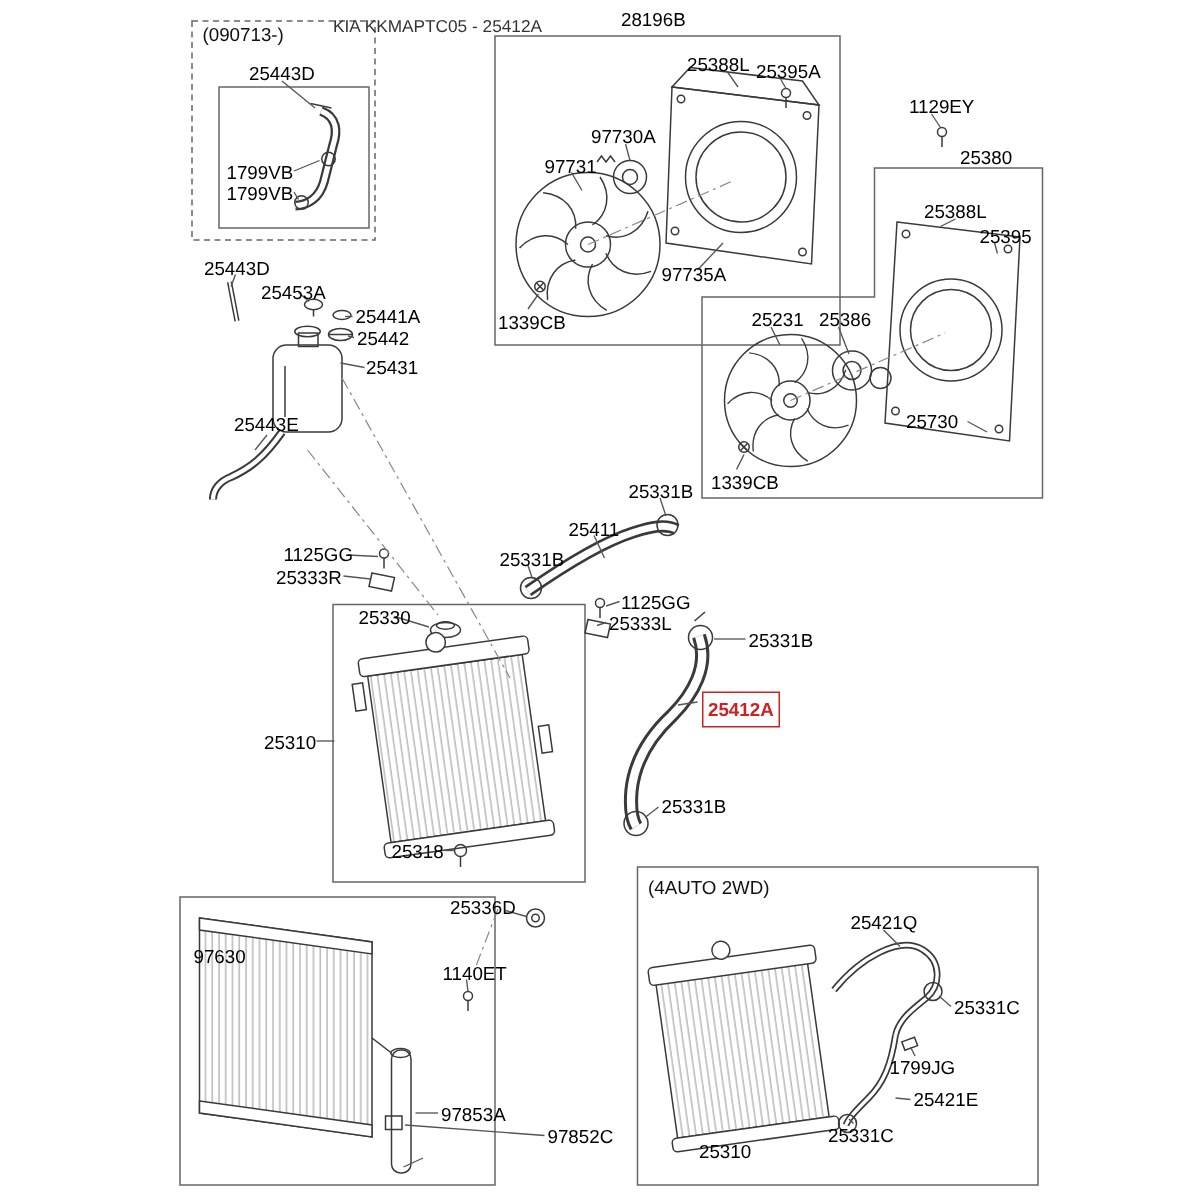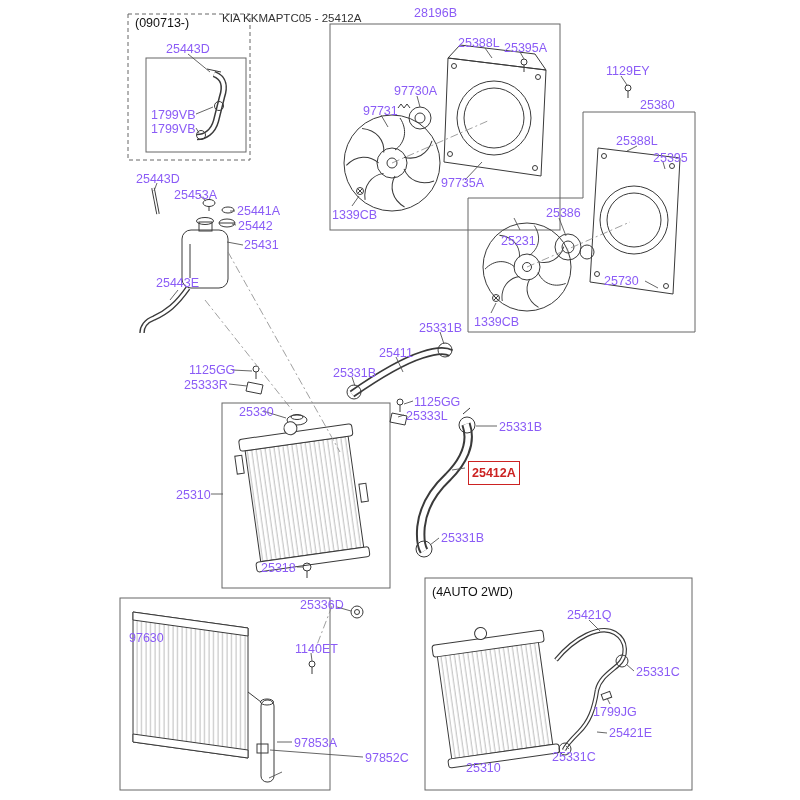--- a/index.html
+++ b/index.html
@@ -1,19 +1,19 @@
 <!DOCTYPE html>
 <html><head>
 <meta charset="utf-8">
 <style>
   html,body{margin:0;padding:0;background:#ffffff;}
   #stage{position:relative;width:800px;height:800px;background:#ffffff;overflow:hidden;
          font-family:"Liberation Sans", sans-serif;}
   #art{position:absolute;left:0;top:0;}
-  .lbl{position:absolute;font-size:12.5px;line-height:14px;color:#8b5cf6;white-space:nowrap;}
+  .lbl{position:absolute;font-size:12.5px;line-height:14px;color:#000000;white-space:nowrap;}
   .lbl.hl{border:1px solid #cc2222;padding:4px 3px;background:#ffffff;font-weight:bold;}
   .note{position:absolute;font-size:12.5px;color:#111;white-space:nowrap;}
   #header-title{position:absolute;left:222px;top:12px;font-size:11.5px;color:#333;white-space:nowrap;}
 </style>
 </head>
 <body>
 
 <div id="stage">
 
 <svg id="art" width="800" height="800" viewBox="0 0 800 800">
@@ -276,21 +276,21 @@
       <div class="lbl" style="left: 458px; top: 36px;">25388L</div>
       <div class="lbl" style="left: 504px; top: 41px;">25395A</div>
       <div class="lbl" style="left: 394px; top: 84px; text-align: right;">97730A</div>
       <div class="lbl" style="left: 363px; top: 104px;">97731</div>
       <div class="lbl" style="left: 441px; top: 176px;">97735A</div>
       <div class="lbl" style="left: 332px; top: 208px;">1339CB</div>
       <div class="lbl" style="left: 606px; top: 64px;">1129EY</div>
       <div class="lbl" style="left: 640px; top: 98px;">25380</div>
       <div class="lbl" style="left: 616px; top: 134px;">25388L</div>
       <div class="lbl" style="left: 653px; top: 151px;">25395</div>
-      <div class="lbl" style="left: 501px; top: 206px; margin-top: 28px;">25231</div>
+      <div class="lbl" style="left: 501px; top: 206px;">25231</div>
       <div class="lbl" style="left: 546px; top: 206px;">25386</div>
       <div class="lbl" style="left: 604px; top: 274px;">25730</div>
       <div class="lbl" style="left: 474px; top: 315px;">1339CB</div>
       <div class="lbl" style="left: 136px; top: 172px;">25443D</div>
       <div class="lbl" style="left: 174px; top: 188px;">25453A</div>
       <div class="lbl" style="left: 237px; top: 204px;">25441A</div>
       <div class="lbl" style="left: 238px; top: 219px;">25442</div>
       <div class="lbl" style="left: 244px; top: 238px;">25431</div>
       <div class="lbl" style="left: 156px; top: 276px;">25443E</div>
       <div class="lbl" style="left: 419px; top: 321px;">25331B</div>

